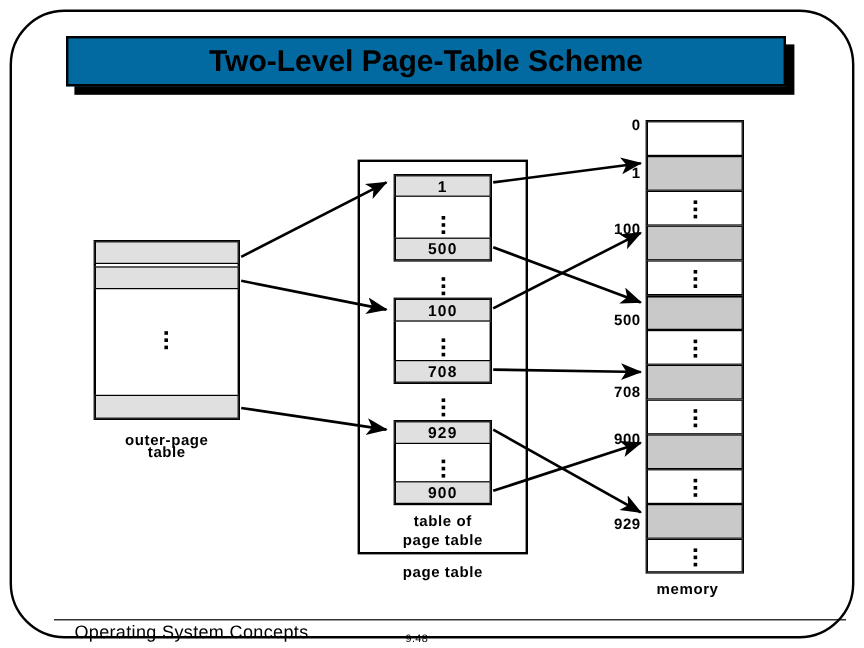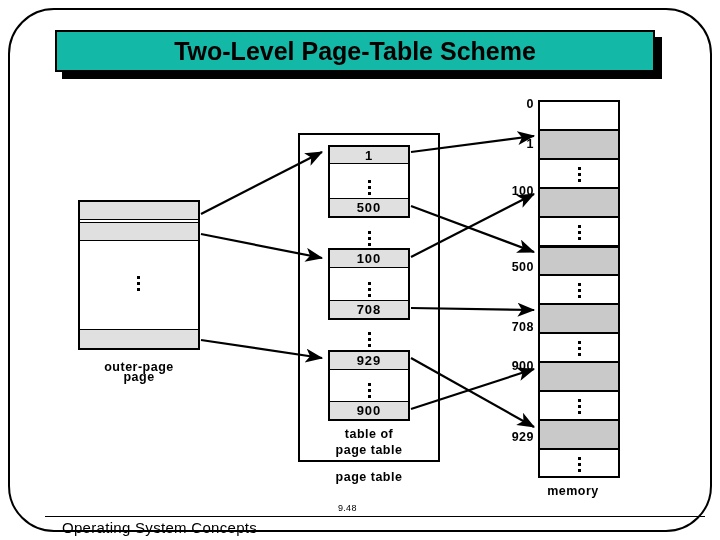--- a/index.html
+++ b/index.html
@@ -24,21 +24,21 @@
   }
   
   #title-shadow{
     position:absolute;left:62px;top:37px;
     width:600px;height:42px;
     background:#000;
   }
   #title-box{
     position:absolute;left:55px;top:30px;
     width:600px;height:42px;
-    background:#14b8a6;border:2px solid #000;
+    background:#0369a1;border:2px solid #000;
     box-sizing:border-box;
     display:flex;align-items:center;justify-content:center;
   }
   #title-text{
     font-size:25px;font-weight:bold;color:#000;
     letter-spacing:0px;white-space:nowrap;
   }
   
   .tbl{position:absolute;box-sizing:border-box;border:2px solid #000;background:#fff;}
   .cell{
@@ -72,21 +72,21 @@
   #arrow-layer{position:absolute;left:0;top:0;width:720px;height:540px;}
   
   #footer-rule{
     position:absolute;left:45px;top:516px;width:660px;height:1px;background:#000;
   }
   #footer-left{
     position:absolute;left:62px;top:519px;
     font-size:15px;color:#000;letter-spacing:0.3px;white-space:nowrap;
   }
   #footer-center{
-    position:absolute;left:338px;top:503px;
+    position:absolute;left:338px;top:527px;
     font-size:9px;color:#000;letter-spacing:0.3px;white-space:nowrap;
   }
 </style>
 </head>
 <body>
 
 <div id="slide-frame"></div>
 
 <div id="title-shadow"></div>
 <div id="title-box">
@@ -97,21 +97,21 @@
 </div>
 <div class="cell shaded" style="left:79px;top:201px;width:120px;height:19px;"></div>
 <div class="cell shaded" style="left:79px;top:222px;width:120px;height:19px;"></div>
 <div class="vdots" style="left:128px;top:270px;width:20px;height:26px;">
   <i></i>
     <i></i>
     <i></i>
 </div>
 <div class="cell shaded" style="left:79px;top:329px;width:120px;height:20px;"></div>
 <div class="lbl" style="left:78px;top:360px;width:122px;">outer-page</div>
-<div class="lbl" style="left:78px;top:370px;width:122px;">page</div>
+<div class="lbl" style="left:78px;top:370px;width:122px;">table</div>
 
 <div class="tbl" id="page-table-box" style="left:298px;top:133px;width:142px;height:329px;">
 </div>
 
 <div class="tbl" style="left:328px;top:145px;width:82px;height:73px;"></div>
 <div class="cell shaded" style="left:329px;top:146px;width:80px;height:18px;">1</div>
 <div class="vdots" style="left:359px;top:176px;width:20px;height:22px;">
     <i></i>
     <i></i>
     <i></i>

